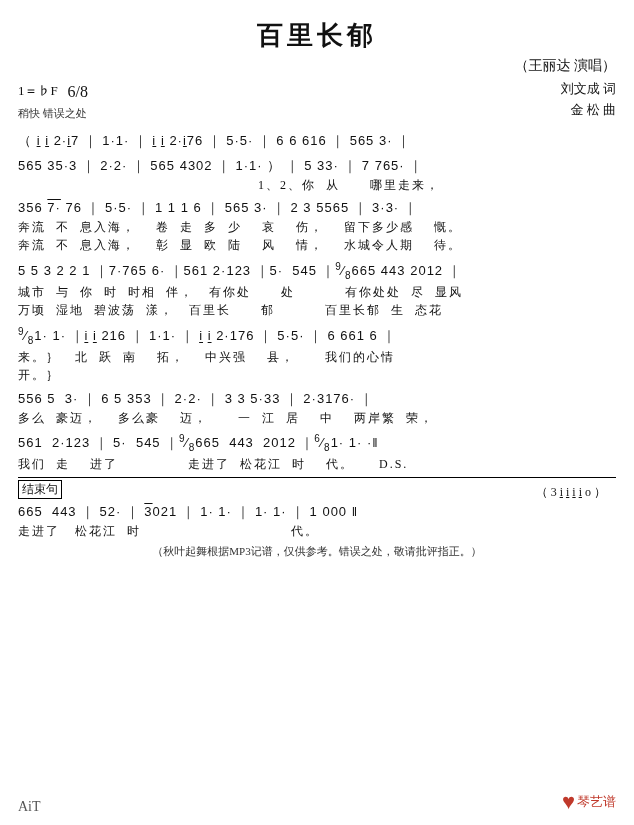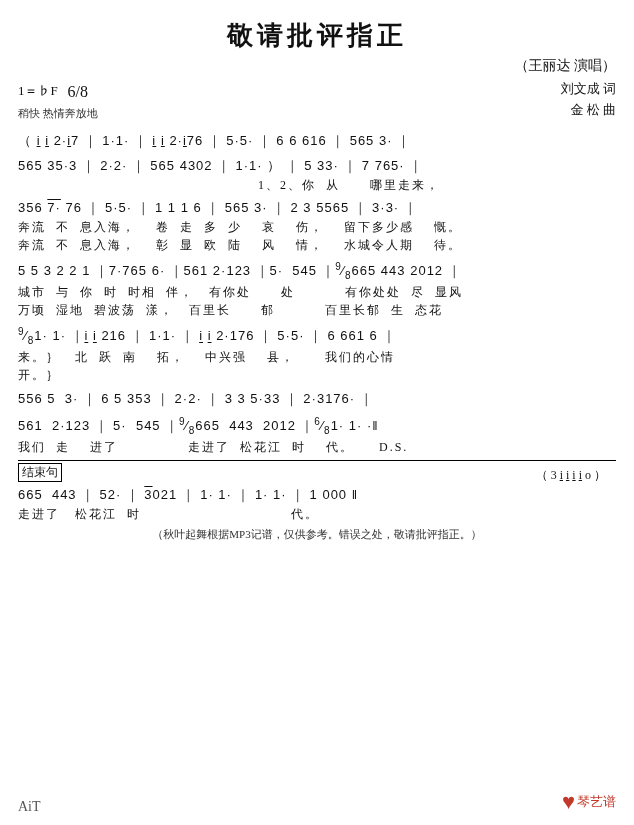--- a/index.html
+++ b/index.html
@@ -107,31 +107,31 @@
       font-size: 14px;
       color: #555;
     }
     u {
       text-decoration: underline;
     }
   </style>
 </head>
 <body>
 
-<div class="title">敬请批评指正</div>
+<div class="title">百里长郁</div>
 <div class="subtitle">（王丽达 演唱）</div>
 
 <div class="meta-row">
   <div class="meta-left">
     <div>
       <span>1＝♭F</span>
       &nbsp;
       <span style="font-size:16px; vertical-align:middle;">6/8</span>
     </div>
-    <div class="tempo-note">稍快  热情奔放地</div>
+    <div class="tempo-note">稍快  错误之处</div>
   </div>
   <div class="meta-right">
     <div>刘文成  词</div>
     <div>金  松  曲</div>
   </div>
 </div>
 
 <div>
 
   <div class="block">
@@ -156,20 +156,21 @@
   </div>
 
   <div class="block">
     <div class="music-line"><sup style="font-size:10px">9</sup>⁄<sub style="font-size:10px">8</sub>1· 1· ｜<u>i</u> <u>i</u> 216 ｜ 1·1· ｜ <u>i</u> <u>i</u> 2·176 ｜ 5·5· ｜ 6 661 6 ｜</div>
     <div class="lyrics-line">来。｝   北  跃  南    拓，    中兴强    县，      我们的心情</div>
     <div class="lyrics-line2">开。｝</div>
   </div>
 
   <div class="block">
     <div class="music-line">556 5  3· ｜ 6 5 353 ｜ 2·2· ｜ 3 3 5·33 ｜ 2·3176· ｜</div>
+    <div class="lyrics-line">多么  豪迈，    多么豪    迈，      一  江  居    中    两岸繁  荣，</div>
   </div>
 
   <div class="block">
     <div class="music-line">561  2·123 ｜ 5·  545 ｜<sup style="font-size:10px">9</sup>⁄<sub style="font-size:10px">8</sub>665  443  2012 ｜<sup style="font-size:10px">6</sup>⁄<sub style="font-size:10px">8</sub>1· 1· ·‖</div>
     <div class="lyrics-line">我们  走    进了              走进了  松花江  时    代。     D.S.</div>
   </div>
 
   <div class="block" style="border-top: 1px solid #000; margin-top:4px; padding-top:2px;">
     <div style="display:flex; justify-content:space-between; align-items:flex-end;">
       <span class="section-label">结束句</span>

